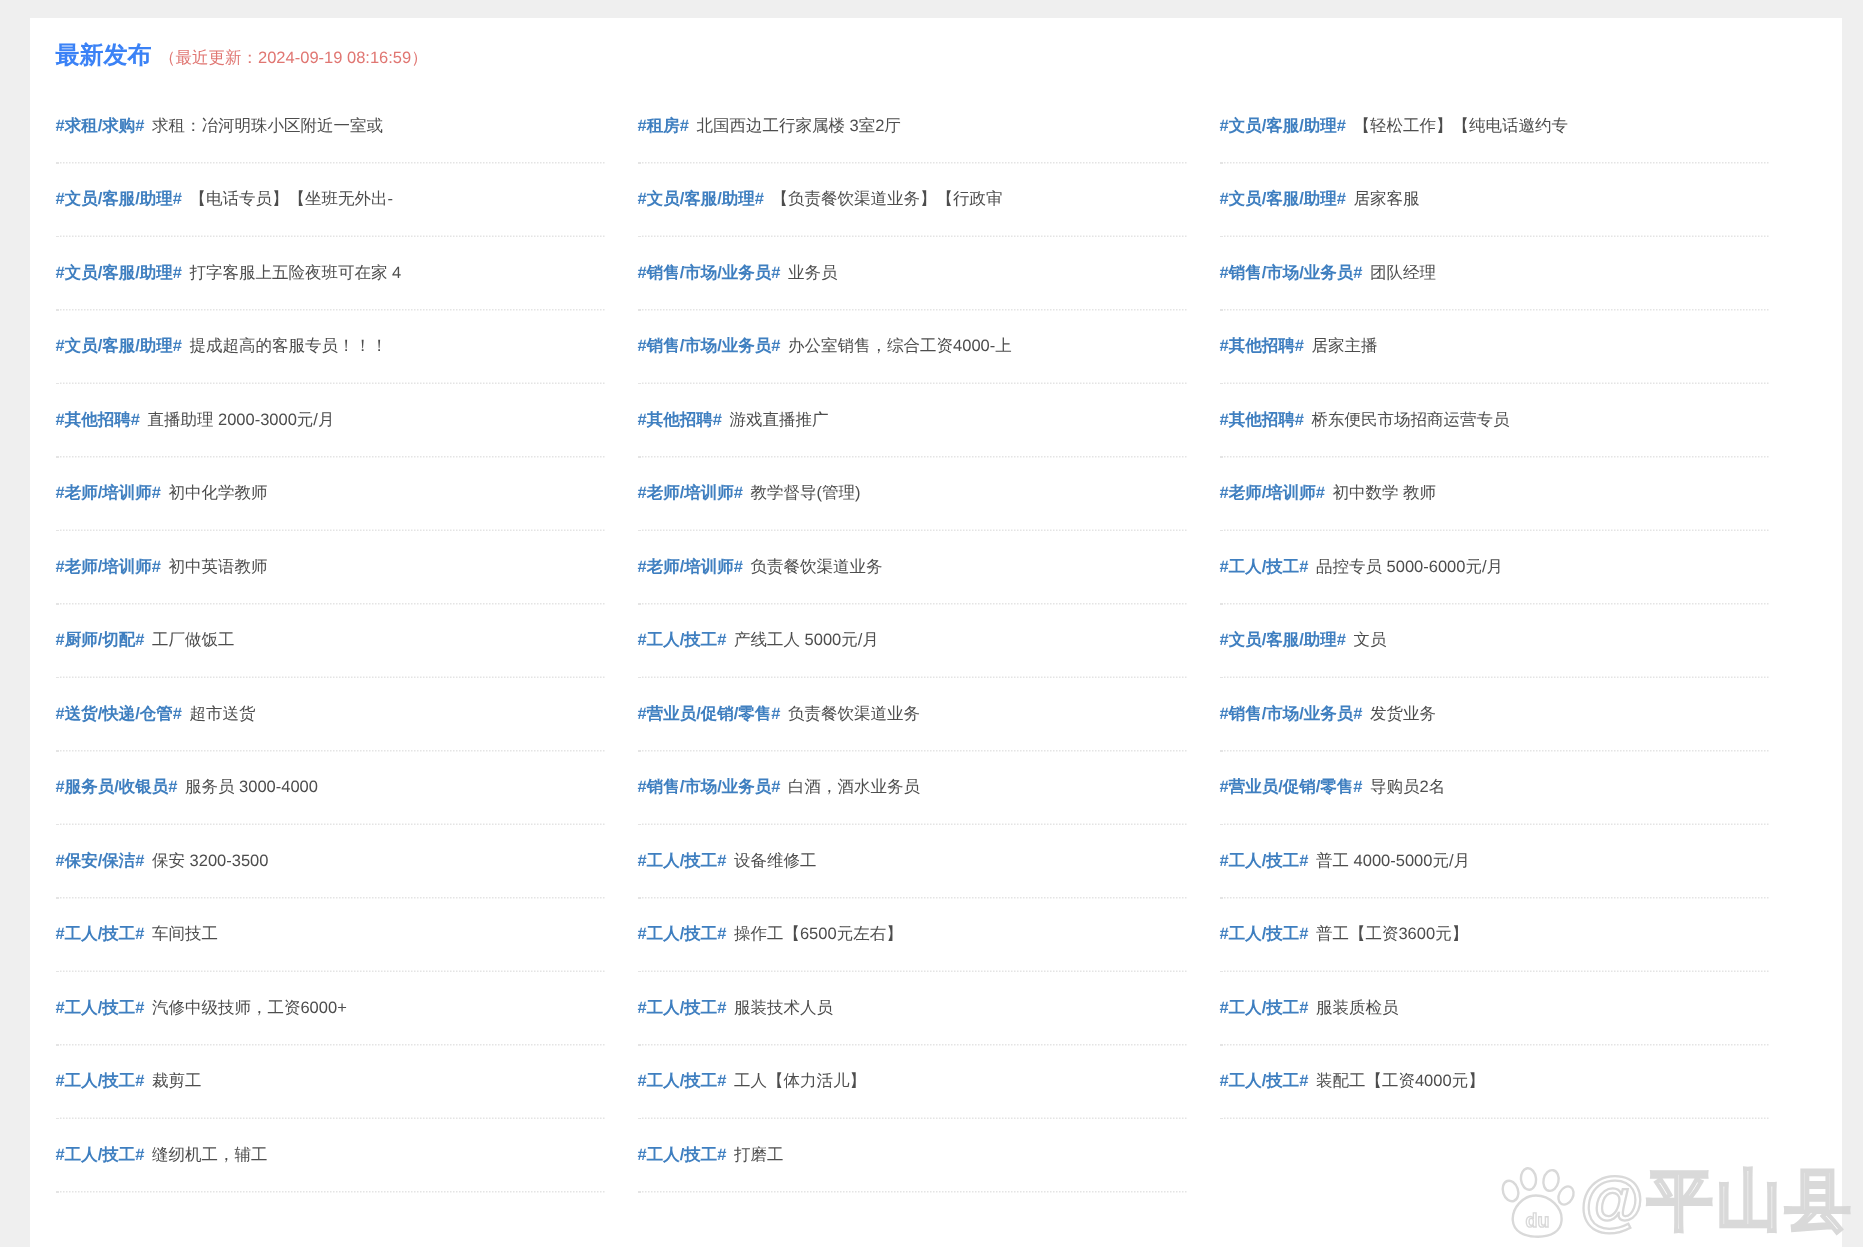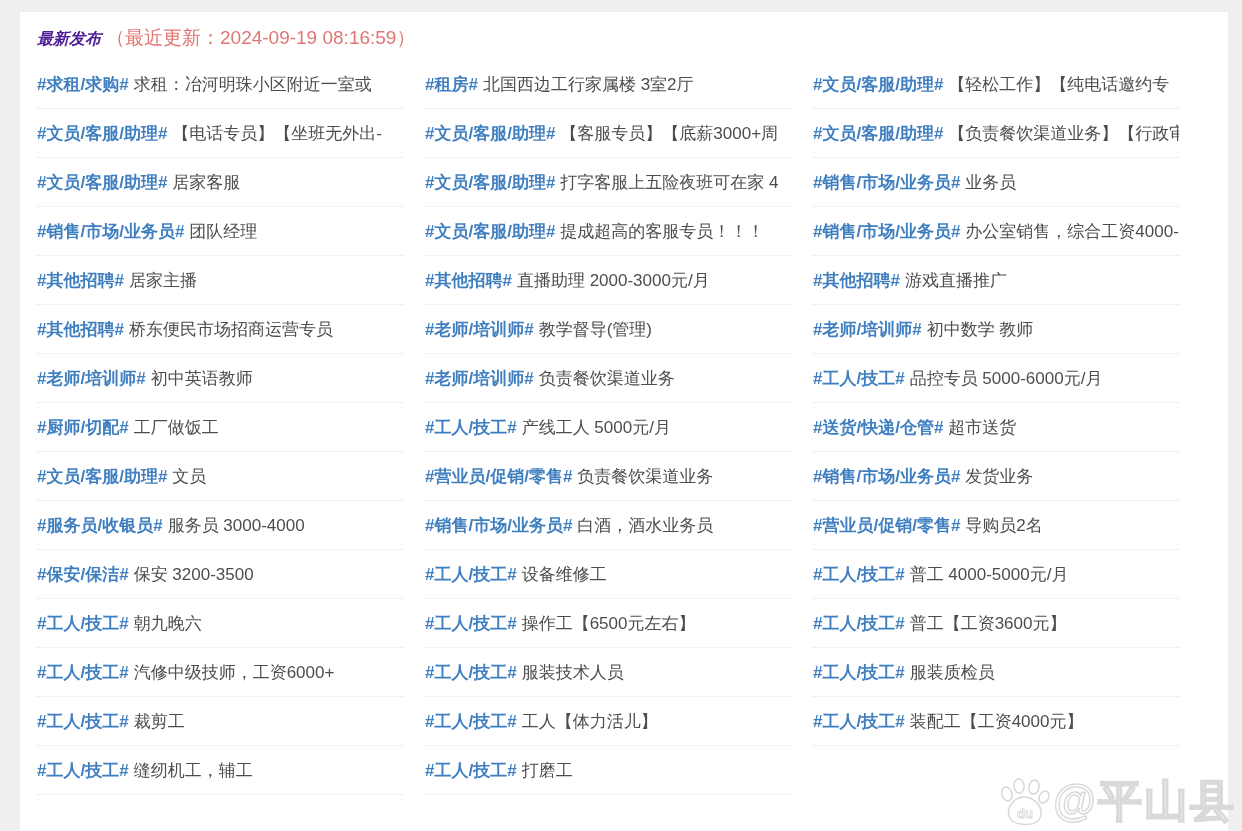--- a/index.html
+++ b/index.html
@@ -11,38 +11,37 @@
   }
   .card {
     position: absolute;
     left: 20px; top: 12px;
     width: 1208px; height: 830px;
     background: #ffffff;
     padding: 14px 17px 0 17px;
   }
   .header { line-height: 24px; white-space: nowrap; }
   .header .title {
-    color: #4c1d95;
+    color: #3b82f6;
     font-size: 16px;
     font-weight: bold;
-    font-style: italic;
   }
   .header .subtitle {
     color: #e07672;
-    font-size: 19px;
+    font-size: 11px;
     margin-left: 5px;
   }
   .grid {
     margin-top: 16px;
     display: grid;
     grid-template-columns: repeat(3, 366px);
     column-gap: 22px;
   }
   .item {
-    font-size: 17px;
+    font-size: 11px;
     line-height: 21px;
     padding: 7px 0 13px 0;
     margin-bottom: 7px;
     border-bottom: 1px dotted #e4e4e4;
     white-space: nowrap;
     overflow: hidden;
     cursor: pointer;
   }
   .item .cat {
     color: #3f7fc0;
@@ -91,23 +90,20 @@
   </div>
 
   <div class="item">
     <a class="cat" href="#">#文员/客服/助理#</a><a class="desc" href="#">【轻松工作】【纯电话邀约专</a>
   </div>
 
   <div class="item">
     <a class="cat" href="#">#文员/客服/助理#</a><a class="desc" href="#">【电话专员】【坐班无外出-</a>
   </div>
 
-  <div class="item">
-    <a class="cat" href="#">#文员/客服/助理#</a><a class="desc" href="#">【客服专员】【底薪3000+周</a>
-  </div>
 
   <div class="item">
     <a class="cat" href="#">#文员/客服/助理#</a><a class="desc" href="#">【负责餐饮渠道业务】【行政审</a>
   </div>
 
   <div class="item">
     <a class="cat" href="#">#文员/客服/助理#</a><a class="desc" href="#">居家客服</a>
   </div>
 
 
@@ -142,20 +138,23 @@
 
   <div class="item">
     <a class="cat" href="#">#其他招聘#</a><a class="desc" href="#">游戏直播推广</a>
   </div>
 
 
   <div class="item">
     <a class="cat" href="#">#其他招聘#</a><a class="desc" href="#">桥东便民市场招商运营专员</a>
   </div>
 
+  <div class="item">
+    <a class="cat" href="#">#老师/培训师#</a><a class="desc" href="#">初中化学教师</a>
+  </div>
 
   <div class="item">
     <a class="cat" href="#">#老师/培训师#</a><a class="desc" href="#">教学督导(管理)</a>
   </div>
 
   <div class="item">
     <a class="cat" href="#">#老师/培训师#</a><a class="desc" href="#">初中数学 教师</a>
   </div>
 
   <div class="item">
@@ -172,28 +171,28 @@
 
   <div class="item">
     <a class="cat" href="#">#厨师/切配#</a><a class="desc" href="#">工厂做饭工</a>
   </div>
 
   <div class="item">
     <a class="cat" href="#">#工人/技工#</a><a class="desc" href="#">产线工人 5000元/月</a>
   </div>
 
   <div class="item">
+    <a class="cat" href="#">#文员/客服/助理#</a><a class="desc" href="#">文员</a>
+  </div>
+
+  <div class="item">
     <a class="cat" href="#">#送货/快递/仓管#</a><a class="desc" href="#">超市送货</a>
   </div>
 
   <div class="item">
-    <a class="cat" href="#">#文员/客服/助理#</a><a class="desc" href="#">文员</a>
-  </div>
-
-  <div class="item">
     <a class="cat" href="#">#营业员/促销/零售#</a><a class="desc" href="#">负责餐饮渠道业务</a>
   </div>
 
   <div class="item">
     <a class="cat" href="#">#销售/市场/业务员#</a><a class="desc" href="#">发货业务</a>
   </div>
 
   <div class="item">
     <a class="cat" href="#">#服务员/收银员#</a><a class="desc" href="#">服务员 3000-4000</a>
   </div>
@@ -212,21 +211,21 @@
 
   <div class="item">
     <a class="cat" href="#">#工人/技工#</a><a class="desc" href="#">设备维修工</a>
   </div>
 
   <div class="item">
     <a class="cat" href="#">#工人/技工#</a><a class="desc" href="#">普工 4000-5000元/月</a>
   </div>
 
   <div class="item">
-    <a class="cat" href="#">#工人/技工#</a><a class="desc" href="#">朝九晚六</a>
+    <a class="cat" href="#">#工人/技工#</a><a class="desc" href="#">车间技工</a>
   </div>
 
   <div class="item">
     <a class="cat" href="#">#工人/技工#</a><a class="desc" href="#">操作工【6500元左右】</a>
   </div>
 
   <div class="item">
     <a class="cat" href="#">#工人/技工#</a><a class="desc" href="#">普工【工资3600元】</a>
   </div>
 

